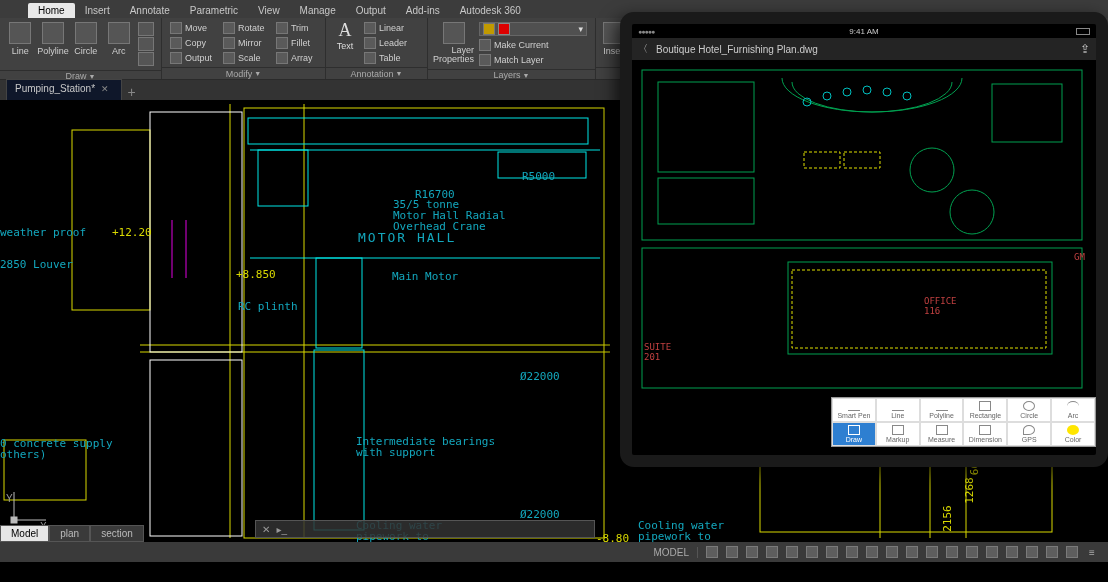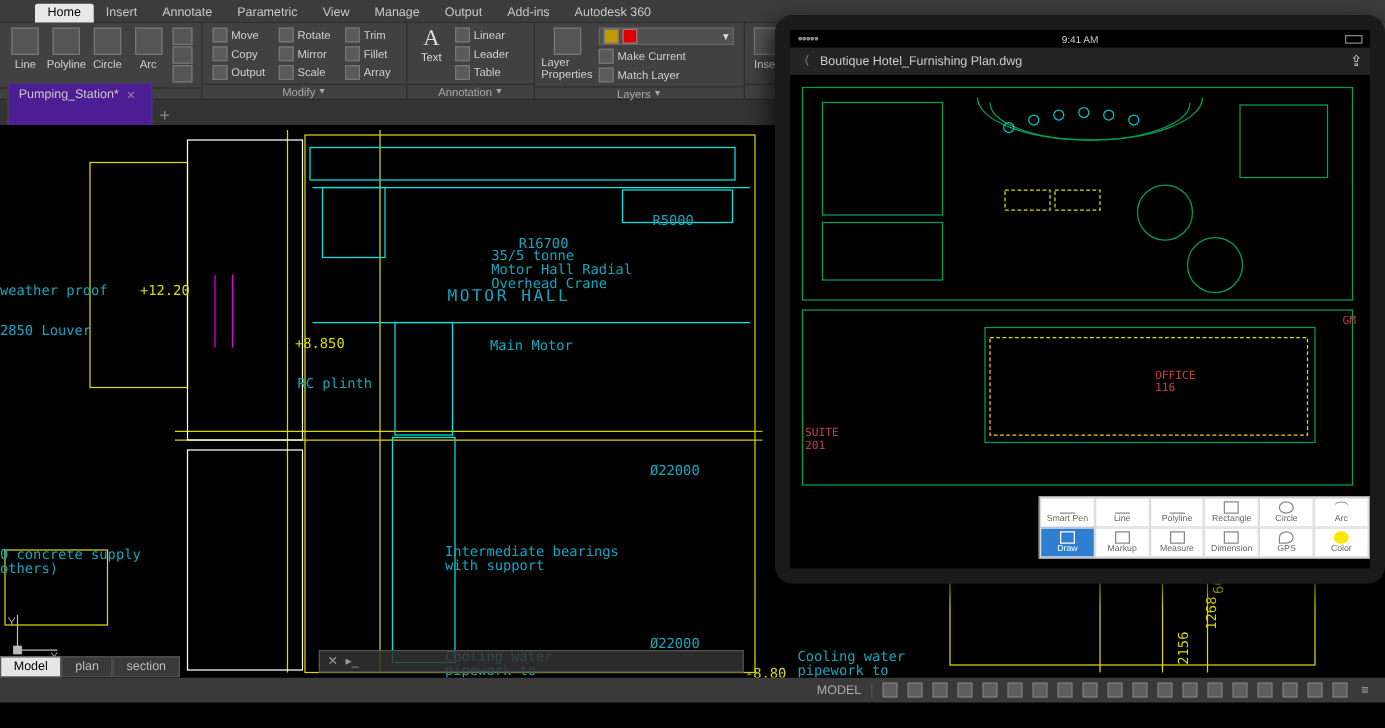--- a/index.html
+++ b/index.html
@@ -27,21 +27,21 @@
 
   .layer-box { display:flex; align-items:center; gap:3px; }
   .swatch { width:12px; height:12px; border:1px solid #888; }
 
   .prop-row { display:flex; align-items:center; gap:4px; height:15px; font-size:9px; color:#d0d0d0; padding:0 3px; }
   .propsel { background:#505050; border:1px solid #666; height:14px; font-size:9px; color:#ddd; padding:0 3px; display:flex; align-items:center; min-width:70px; justify-content:space-between; cursor:pointer;}
   .toolpad { display:flex; gap:2px; padding:3px 4px; }
 
   
   .filetab-bar { height:20px; background:#333; display:flex; align-items:flex-end; padding-left:6px; }
-  .filetab { background:#4c1d95; color:#c8c8c8; font-size:10px; padding:3px 12px 19px 8px; border:1px solid #444; border-bottom:none; display:flex; align-items:center; gap:6px;}
+  .filetab { background:#0f172a; color:#c8c8c8; font-size:10px; padding:3px 12px 6px 8px; border:1px solid #444; border-bottom:none; display:flex; align-items:center; gap:6px;}
   .filetab .x { font-size:9px; color:#888; cursor:pointer;}
 
   
   .canvas { position:relative; height:442px; background:#000; overflow:hidden; }
   .canvas svg { position:absolute; inset:0; }
   .note { position:absolute; color:#13a7bd; font-size:11px; font-family:"Consolas",monospace; white-space:nowrap; }
   .y-note { color:#d9d900; }
   .ucs { position:absolute; left:10px; bottom:22px; color:#999; font-size:10px; }
 
   .cmdline { position:absolute; left:255px; bottom:4px; width:340px; height:18px; background:rgba(50,50,50,.85); border:1px solid #555; display:flex; align-items:center; gap:6px; padding:0 6px; color:#999; font-size:10px; }
@@ -198,21 +198,21 @@
     <div class="panel-title">
         <span>Annotation</span>
         <span class="drop">▼</span>
       </div>
   </div>
 
   <div class="panel" style="width:168px">
     <div class="panel-body">
       <div class="big" style="width:46px">
         <div class="ic"></div>
-          <span style="white-space:pre-line;text-align:left;line-height:9px">Layer
+          <span style="white-space:pre-line;text-align:right;line-height:9px">Layer
 Properties</span>
       </div>
       <div class="small-col" style="flex:1">
         <div class="small" style="height:16px">
           <div class="propsel" style="min-width:108px">
             <span class="layer-box">
                 <span class="ic" style="background:#c19a00"></span>
                 <span class="swatch" style="background:#d00"></span>
               </span>
               <span>▾</span>

